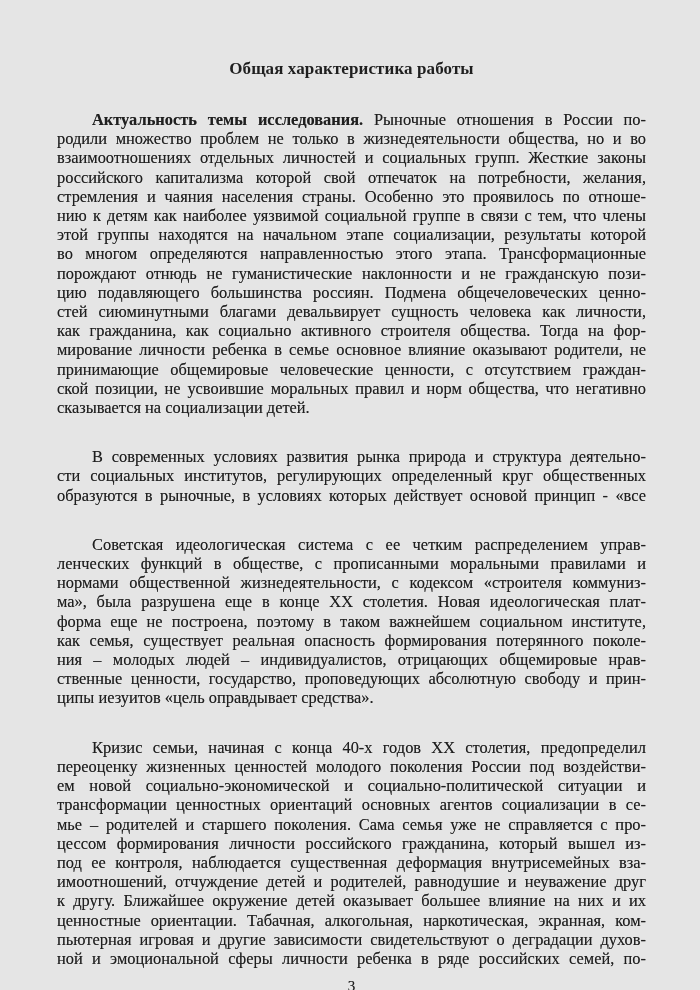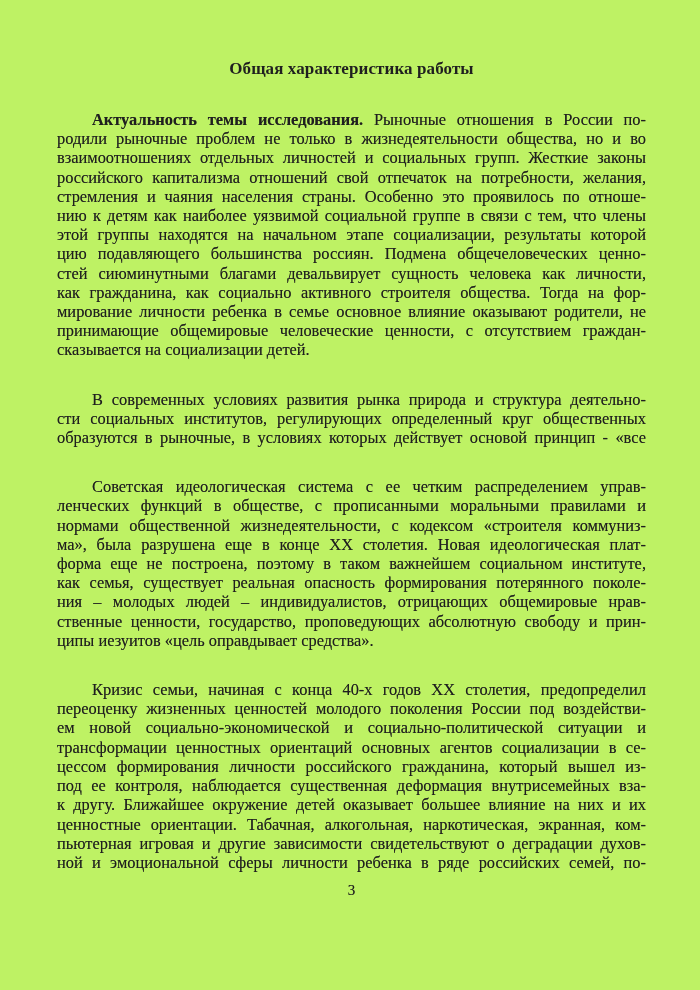--- a/index.html
+++ b/index.html
@@ -4,21 +4,21 @@
 <style>
   html, body {
     margin: 0;
     padding: 0;
     background: #ffffff;
   }
   .page {
     position: relative;
     width: 700px;
     height: 990px;
-    background: #bef264;
+    background: #e5e5e5;
     overflow: hidden;
     font-family: "Liberation Serif", "DejaVu Serif", serif;
     color: #1f1f1f;
   }
   .content {
     position: absolute;
     left: 57px;
     top: 58px;
     width: 589px;
   }
@@ -54,31 +54,34 @@
 </style>
 </head>
 <body>
 
 <div class="page">
   <div class="content">
     <div class="heading">Общая характеристика работы</div>
     <div id="body-paragraphs">
         <div class="paragraph">
           <div class="line indent"><b>Актуальность темы исследования.</b> Рыночные отношения в России по-</div>
-          <div class="line">родили рыночные проблем не только в жизнедеятельности общества, но и во</div>
+          <div class="line">родили множество проблем не только в жизнедеятельности общества, но и во</div>
           <div class="line">взаимоотношениях отдельных личностей и социальных групп. Жесткие законы</div>
-          <div class="line">российского капитализма отношений свой отпечаток на потребности, желания,</div>
+          <div class="line">российского капитализма которой свой отпечаток на потребности, желания,</div>
           <div class="line">стремления и чаяния населения страны. Особенно это проявилось по отноше-</div>
           <div class="line">нию к детям как наиболее уязвимой социальной группе в связи с тем, что члены</div>
           <div class="line">этой группы находятся на начальном этапе социализации, результаты которой</div>
+          <div class="line">во многом определяются направленностью этого этапа. Трансформационные</div>
+          <div class="line">порождают отнюдь не гуманистические наклонности и не гражданскую пози-</div>
           <div class="line">цию подавляющего большинства россиян. Подмена общечеловеческих ценно-</div>
           <div class="line">стей сиюминутными благами девальвирует сущность человека как личности,</div>
           <div class="line">как гражданина, как социально активного строителя общества. Тогда на фор-</div>
           <div class="line">мирование личности ребенка в семье основное влияние оказывают родители, не</div>
           <div class="line">принимающие общемировые человеческие ценности, с отсутствием граждан-</div>
+          <div class="line">ской позиции, не усвоившие моральных правил и норм общества, что негативно</div>
           <div class="line last">сказывается на социализации детей.</div>
         </div>
         <div class="paragraph">
           <div class="line indent">В современных условиях развития рынка природа и структура деятельно-</div>
           <div class="line">сти социальных институтов, регулирующих определенный круг общественных</div>
           <div class="line">образуются в рыночные, в условиях которых действует основой принцип - «все</div>
         </div>
         <div class="paragraph">
           <div class="line indent">Советская идеологическая система с ее четким распределением управ-</div>
           <div class="line">ленческих функций в обществе, с прописанными моральными правилами и</div>
@@ -88,22 +91,24 @@
           <div class="line">как семья, существует реальная опасность формирования потерянного поколе-</div>
           <div class="line">ния – молодых людей – индивидуалистов, отрицающих общемировые нрав-</div>
           <div class="line">ственные ценности, государство, проповедующих абсолютную свободу и прин-</div>
           <div class="line last">ципы иезуитов «цель оправдывает средства».</div>
         </div>
         <div class="paragraph">
           <div class="line indent">Кризис семьи, начиная с конца 40-х годов XX столетия, предопределил</div>
           <div class="line">переоценку жизненных ценностей молодого поколения России под воздействи-</div>
           <div class="line">ем новой социально-экономической и социально-политической ситуации и</div>
           <div class="line">трансформации ценностных ориентаций основных агентов социализации в се-</div>
+          <div class="line">мье – родителей и старшего поколения. Сама семья уже не справляется с про-</div>
           <div class="line">цессом формирования личности российского гражданина, который вышел из-</div>
           <div class="line">под ее контроля, наблюдается существенная деформация внутрисемейных вза-</div>
+          <div class="line">имоотношений, отчуждение детей и родителей, равнодушие и неуважение друг</div>
           <div class="line">к другу. Ближайшее окружение детей оказывает большее влияние на них и их</div>
           <div class="line">ценностные ориентации. Табачная, алкогольная, наркотическая, экранная, ком-</div>
           <div class="line">пьютерная игровая и другие зависимости свидетельствуют о деградации духов-</div>
           <div class="line">ной и эмоциональной сферы личности ребенка в ряде российских семей, по-</div>
         </div>
       </div>
     <div class="page-number">3</div>
   </div>
 </div>
 

